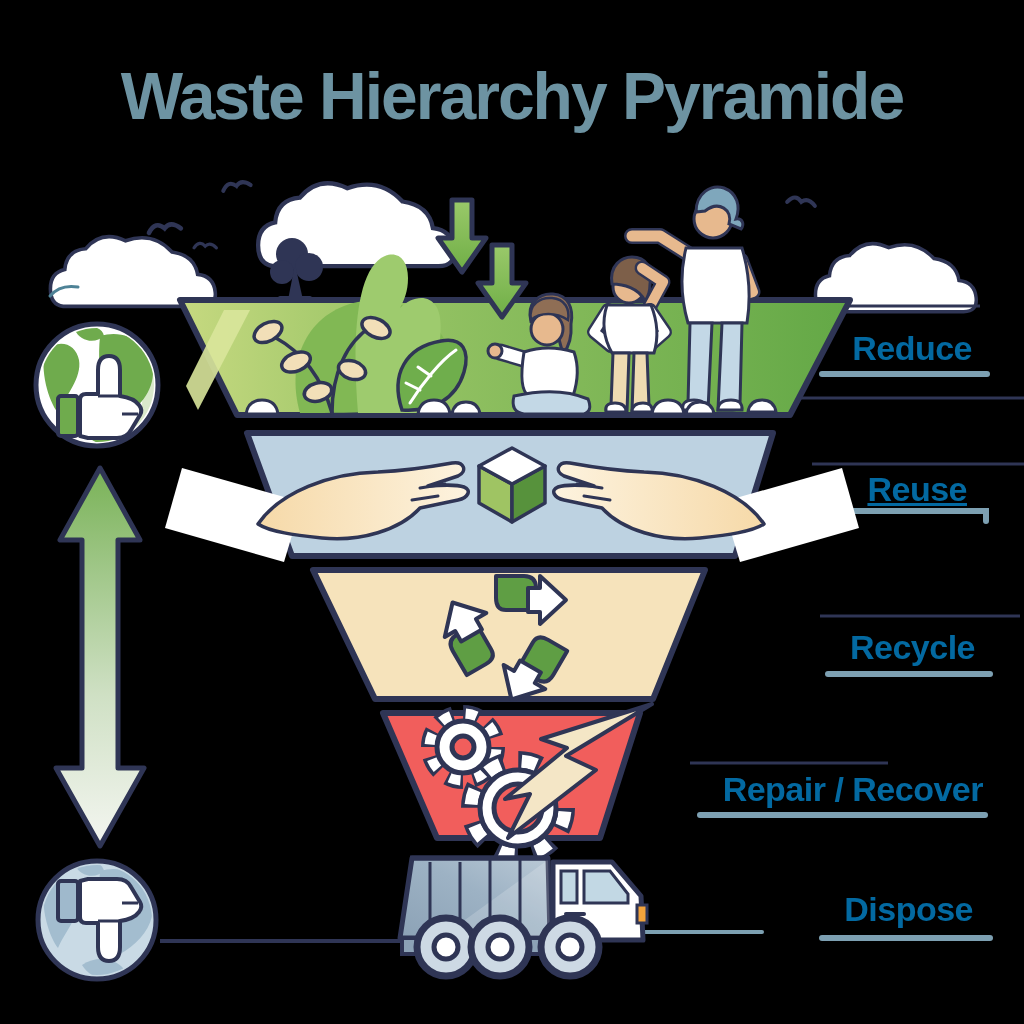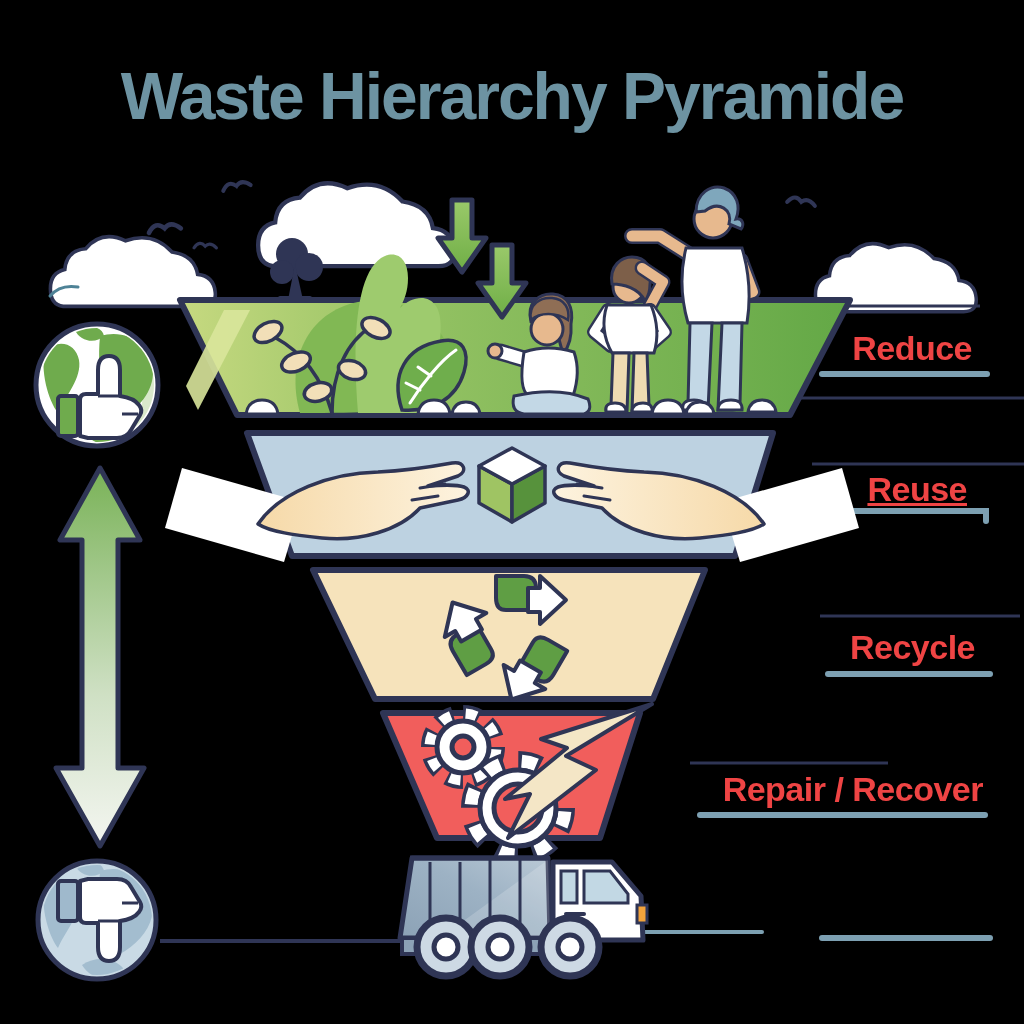--- a/index.html
+++ b/index.html
@@ -1,20 +1,20 @@
 <!DOCTYPE html>
 <html><head>
 <meta charset="utf-8">
 <style>
   html,body{margin:0;padding:0;background:#000;}
   #stage{position:relative;width:1024px;height:1024px;background:#000;overflow:hidden;
          font-family:"Liberation Sans", sans-serif;}
   #title{position:absolute;top:58px;left:0;width:1024px;text-align:center;
          font-size:66px;font-weight:bold;letter-spacing:-2px;color:#6d93a2;}
-  .lvl-label{position:absolute;font-weight:bold;color:#ef4444;letter-spacing:-0.5px;
+  .lvl-label{position:absolute;font-weight:bold;color:#0369a1;letter-spacing:-0.5px;
              font-size:34px;white-space:nowrap;}
   #lbl-reduce {top:329px;right:52px;}
   #lbl-reuse  {top:470px;right:57px;text-decoration:underline;}
   #lbl-recycle{top:628px;right:49px;}
   #lbl-repair {top:770px;right:41px;}
   #lbl-dispose{top:890px;right:51px;}
   svg{position:absolute;top:0;left:0;}
 </style>
 </head>
 <body>
@@ -276,14 +276,15 @@
       <circle cx="570" cy="947" r="12" fill="#ffffff" stroke="#2f3555" stroke-width="5"></circle>
     </g>
   </g>
 </svg>
 
 <div id="title">Waste Hierarchy Pyramide</div>
 <div id="lbl-reduce" class="lvl-label">Reduce</div>
 <div id="lbl-reuse" class="lvl-label">Reuse</div>
 <div id="lbl-recycle" class="lvl-label">Recycle</div>
 <div id="lbl-repair" class="lvl-label">Repair / Recover</div>
+<div id="lbl-dispose" class="lvl-label">Dispose</div>
 
 </div>
 
 </body></html>

